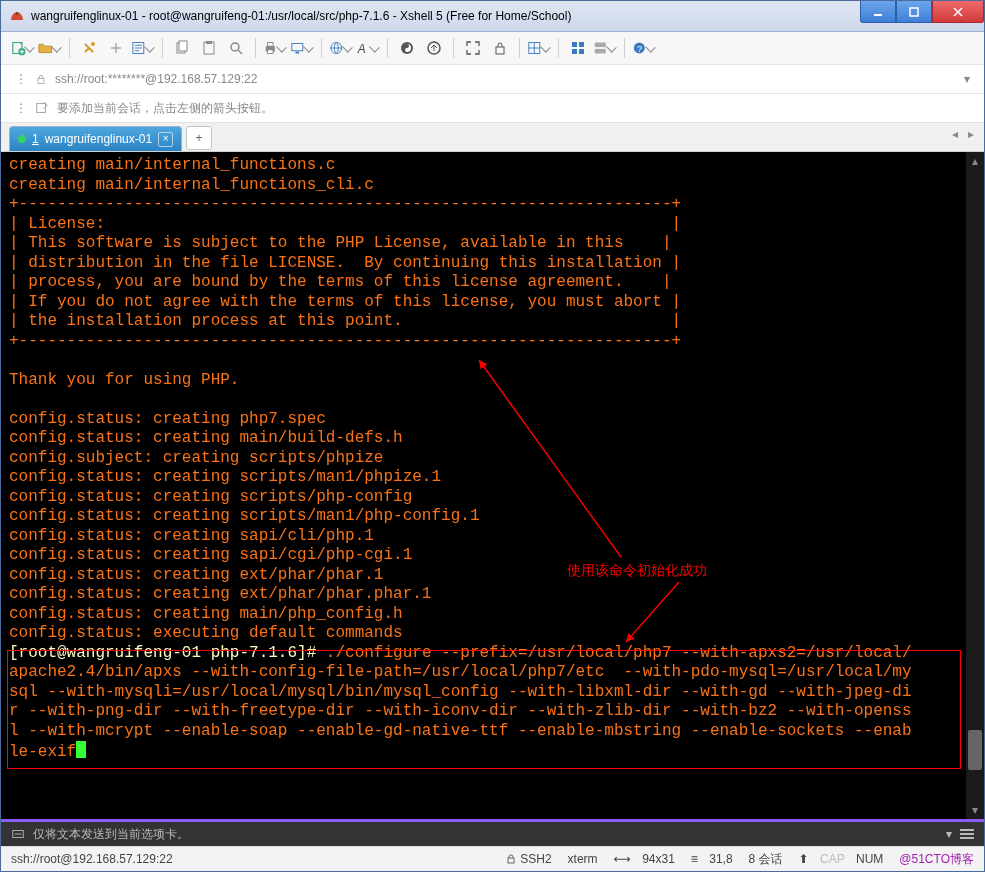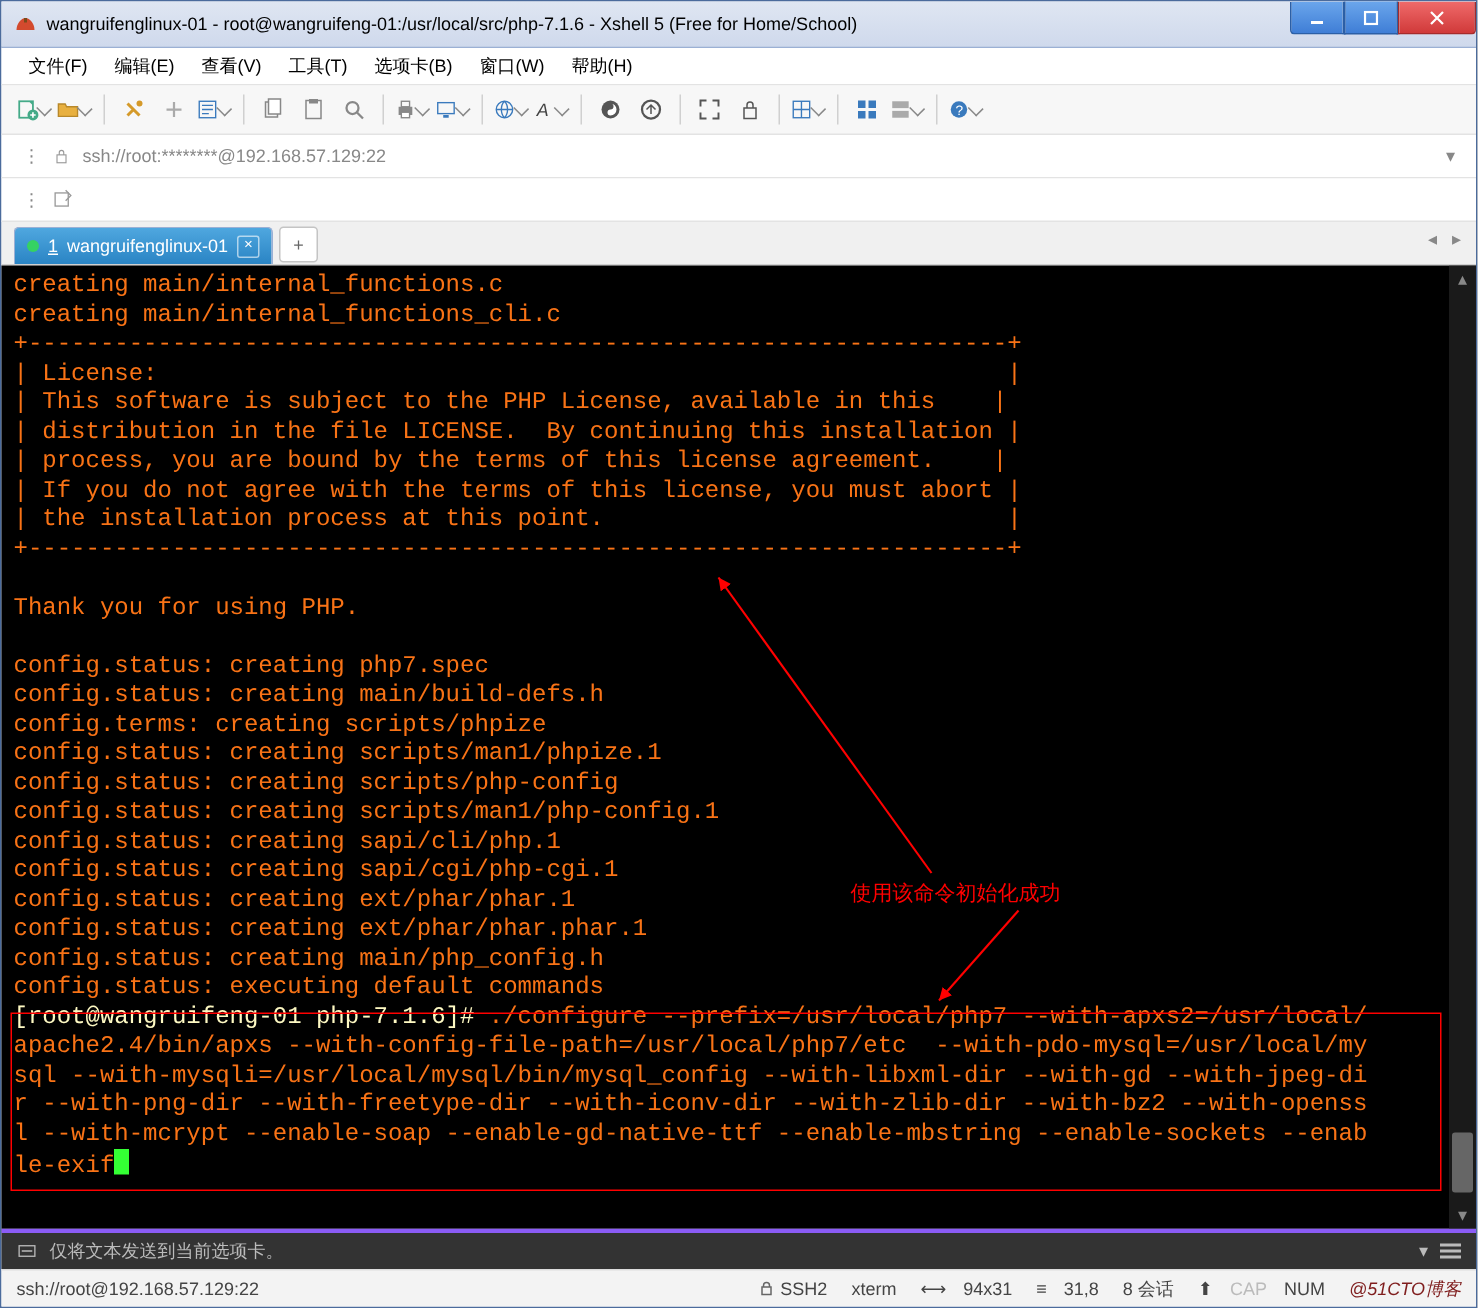--- a/index.html
+++ b/index.html
@@ -53,21 +53,21 @@
   .inputbar{height:24px;background:#333;color:#bbb;display:flex;align-items:center;padding:0 10px;gap:8px;border-top:3px solid #8b5cf6;font-size:12px}
   .inputbar .txt{flex:1}
   .inputbar .drop2{color:#bbb}
   .inputbar .burger{display:flex;flex-direction:column;gap:2px}
   .inputbar .burger span{width:14px;height:2px;background:#bbb;display:block}
   
   .statusbar{height:24px;background:#f3f3f3;border-top:1px solid #ddd;display:flex;align-items:center;padding:0 10px;gap:18px;font-size:12px;color:#444;justify-content:space-between}
   .statusbar .left{flex:1}
   .statusbar .segs{display:flex;align-items:center;gap:16px}
   .statusbar .seg{display:flex;align-items:center;gap:4px}
-  .watermark{color:#7f1d1d;font-style:italic}
+  .watermark{color:#a21caf;}
 </style>
 </head>
 <body>
 
 <div class="window">
 
   <div class="titlebar">
     <span class="app-icon">
       <svg width="16" height="16" viewBox="0 0 16 16">
           <path fill="#d34a2e" d="M2 12c0-4 3-8 6-8s6 4 6 8H2z"></path>
@@ -87,29 +87,20 @@
           </svg>
         </div>
       <div class="winbtn close">
           <svg width="10" height="10">
             <path d="M1 1l8 8M9 1l-8 8" stroke="#fff" stroke-width="1.5"></path>
           </svg>
         </div>
     </div>
   </div>
 
-  <div class="menubar">
-    <div class="mitem">文件(F)</div>
-    <div class="mitem">编辑(E)</div>
-    <div class="mitem">查看(V)</div>
-    <div class="mitem">工具(T)</div>
-    <div class="mitem">选项卡(B)</div>
-    <div class="mitem">窗口(W)</div>
-    <div class="mitem">帮助(H)</div>
-  </div>
 
   <div class="toolbar">
     <div class="tbtn">
         <svg viewBox="0 0 16 16">
           <rect x="2" y="2" width="10" height="12" fill="none" stroke="#4a8" stroke-width="1.3"></rect>
           <path d="M9 2h3v3" fill="#4a8"></path>
           <circle cx="12" cy="12" r="4" fill="#4a8"></circle>
           <path d="M12 10v4M10 12h4" stroke="#fff" stroke-width="1.2"></path>
         </svg>
         <span class="drop"></span>
@@ -256,20 +247,21 @@
     <span>ssh://root:********@192.168.57.129:22</span>
     <span class="addr-more">▾</span>
   </div>
 
   <div class="hintbar">
     <span>⋮</span>
     <svg width="14" height="14" viewBox="0 0 16 16">
         <rect x="2" y="3" width="10" height="10" fill="none" stroke="#999"></rect>
         <path d="M10 1l4 4-4 4" fill="none" stroke="#999"></path>
       </svg>
+    <span>要添加当前会话，点击左侧的箭头按钮。</span>
   </div>
 
   <div class="tabstrip">
     <div class="tab">
       <span class="dot"></span>
       <span style="text-decoration:underline">1</span>
       <span>wangruifenglinux-01</span>
       <span class="tclose">×</span>
     </div>
     <div class="addtab">+</div>
@@ -288,21 +280,21 @@
 <span class="w">| distribution in the file LICENSE.  By continuing this installation |</span>
 <span class="w">| process, you are bound by the terms of this license agreement.    |</span>
 <span class="w">| If you do not agree with the terms of this license, you must abort |</span>
 <span class="w">| the installation process at this point.                            |</span>
 <span class="w">+--------------------------------------------------------------------+</span>
 <span class="w"></span>
 <span class="w">Thank you for using PHP.</span>
 <span class="w"></span>
 <span class="w">config.status: creating php7.spec</span>
 <span class="w">config.status: creating main/build-defs.h</span>
-<span class="w">config.terms: creating scripts/phpize</span>
+<span class="w">config.subject: creating scripts/phpize</span>
 <span class="w">config.status: creating scripts/man1/phpize.1</span>
 <span class="w">config.status: creating scripts/php-config</span>
 <span class="w">config.status: creating scripts/man1/php-config.1</span>
 <span class="w">config.status: creating sapi/cli/php.1</span>
 <span class="w">config.status: creating sapi/cgi/php-cgi.1</span>
 <span class="w">config.status: creating ext/phar/phar.1</span>
 <span class="w">config.status: creating ext/phar/phar.phar.1</span>
 <span class="w">config.status: creating main/php_config.h</span>
 <span class="w">config.status: executing default commands</span>
 <span class="r">[root@wangruifeng-01 php-7.1.6]# </span><span class="w">./configure --prefix=/usr/local/php7 --with-apxs2=/usr/local/</span>

